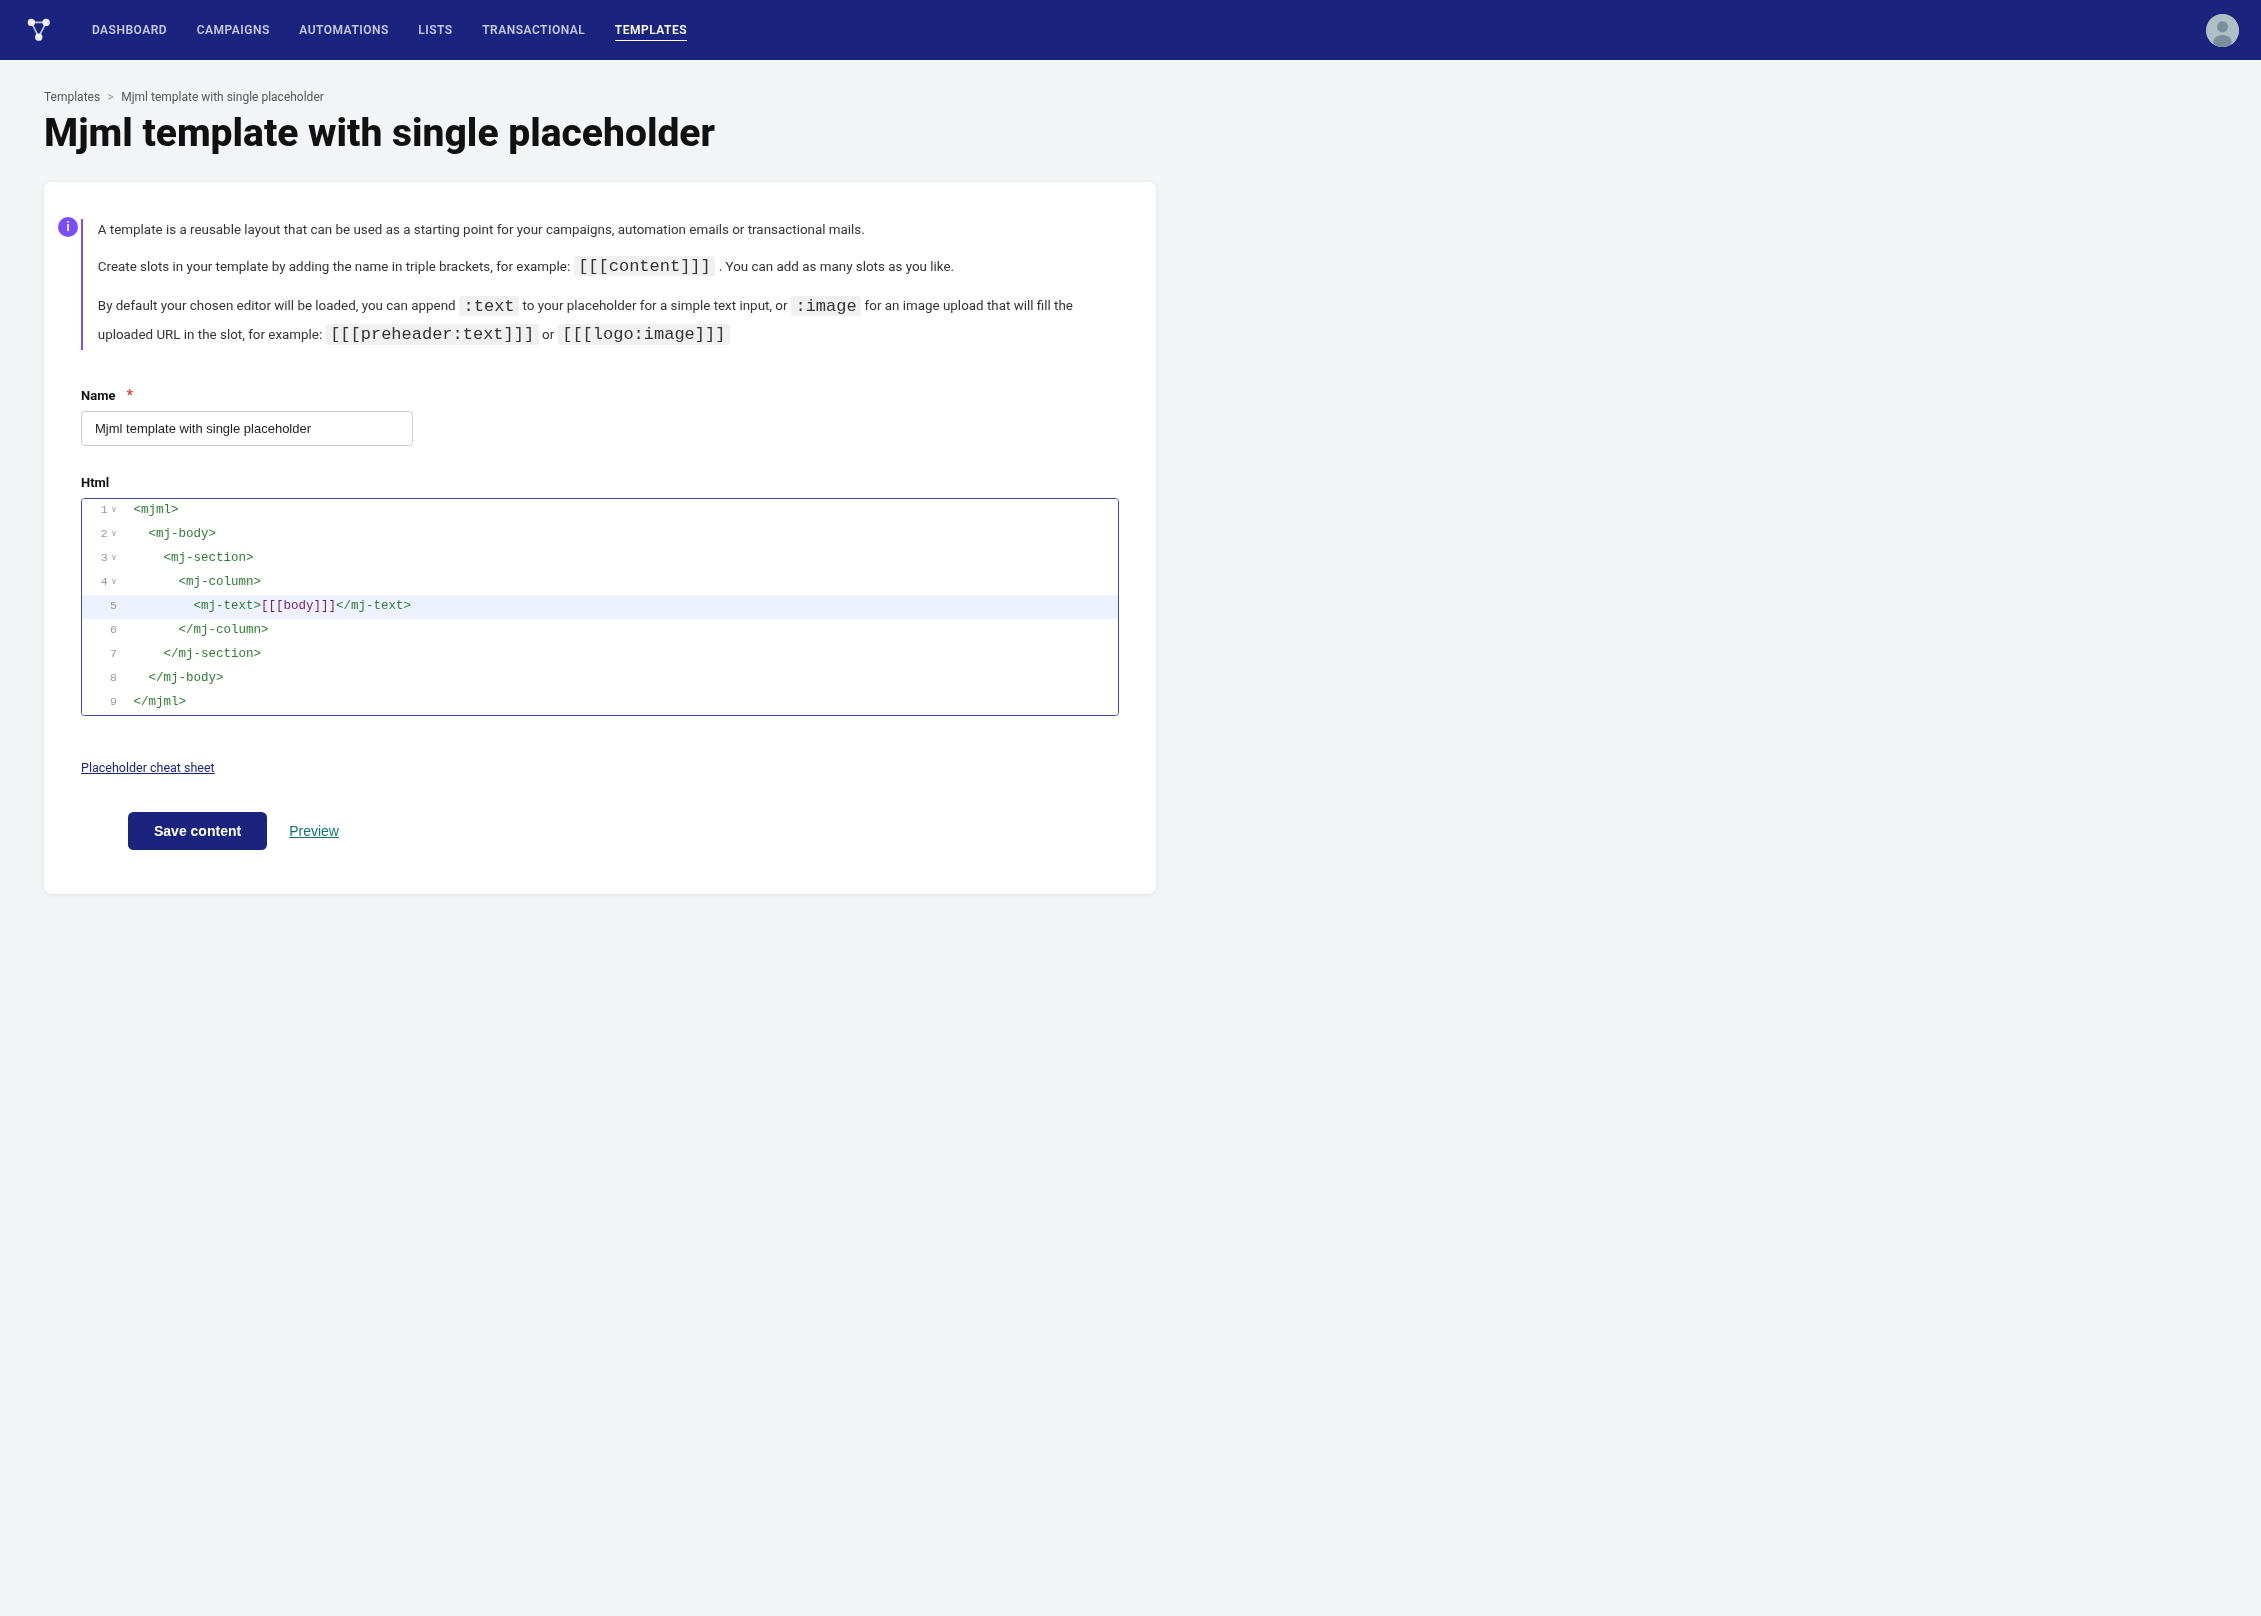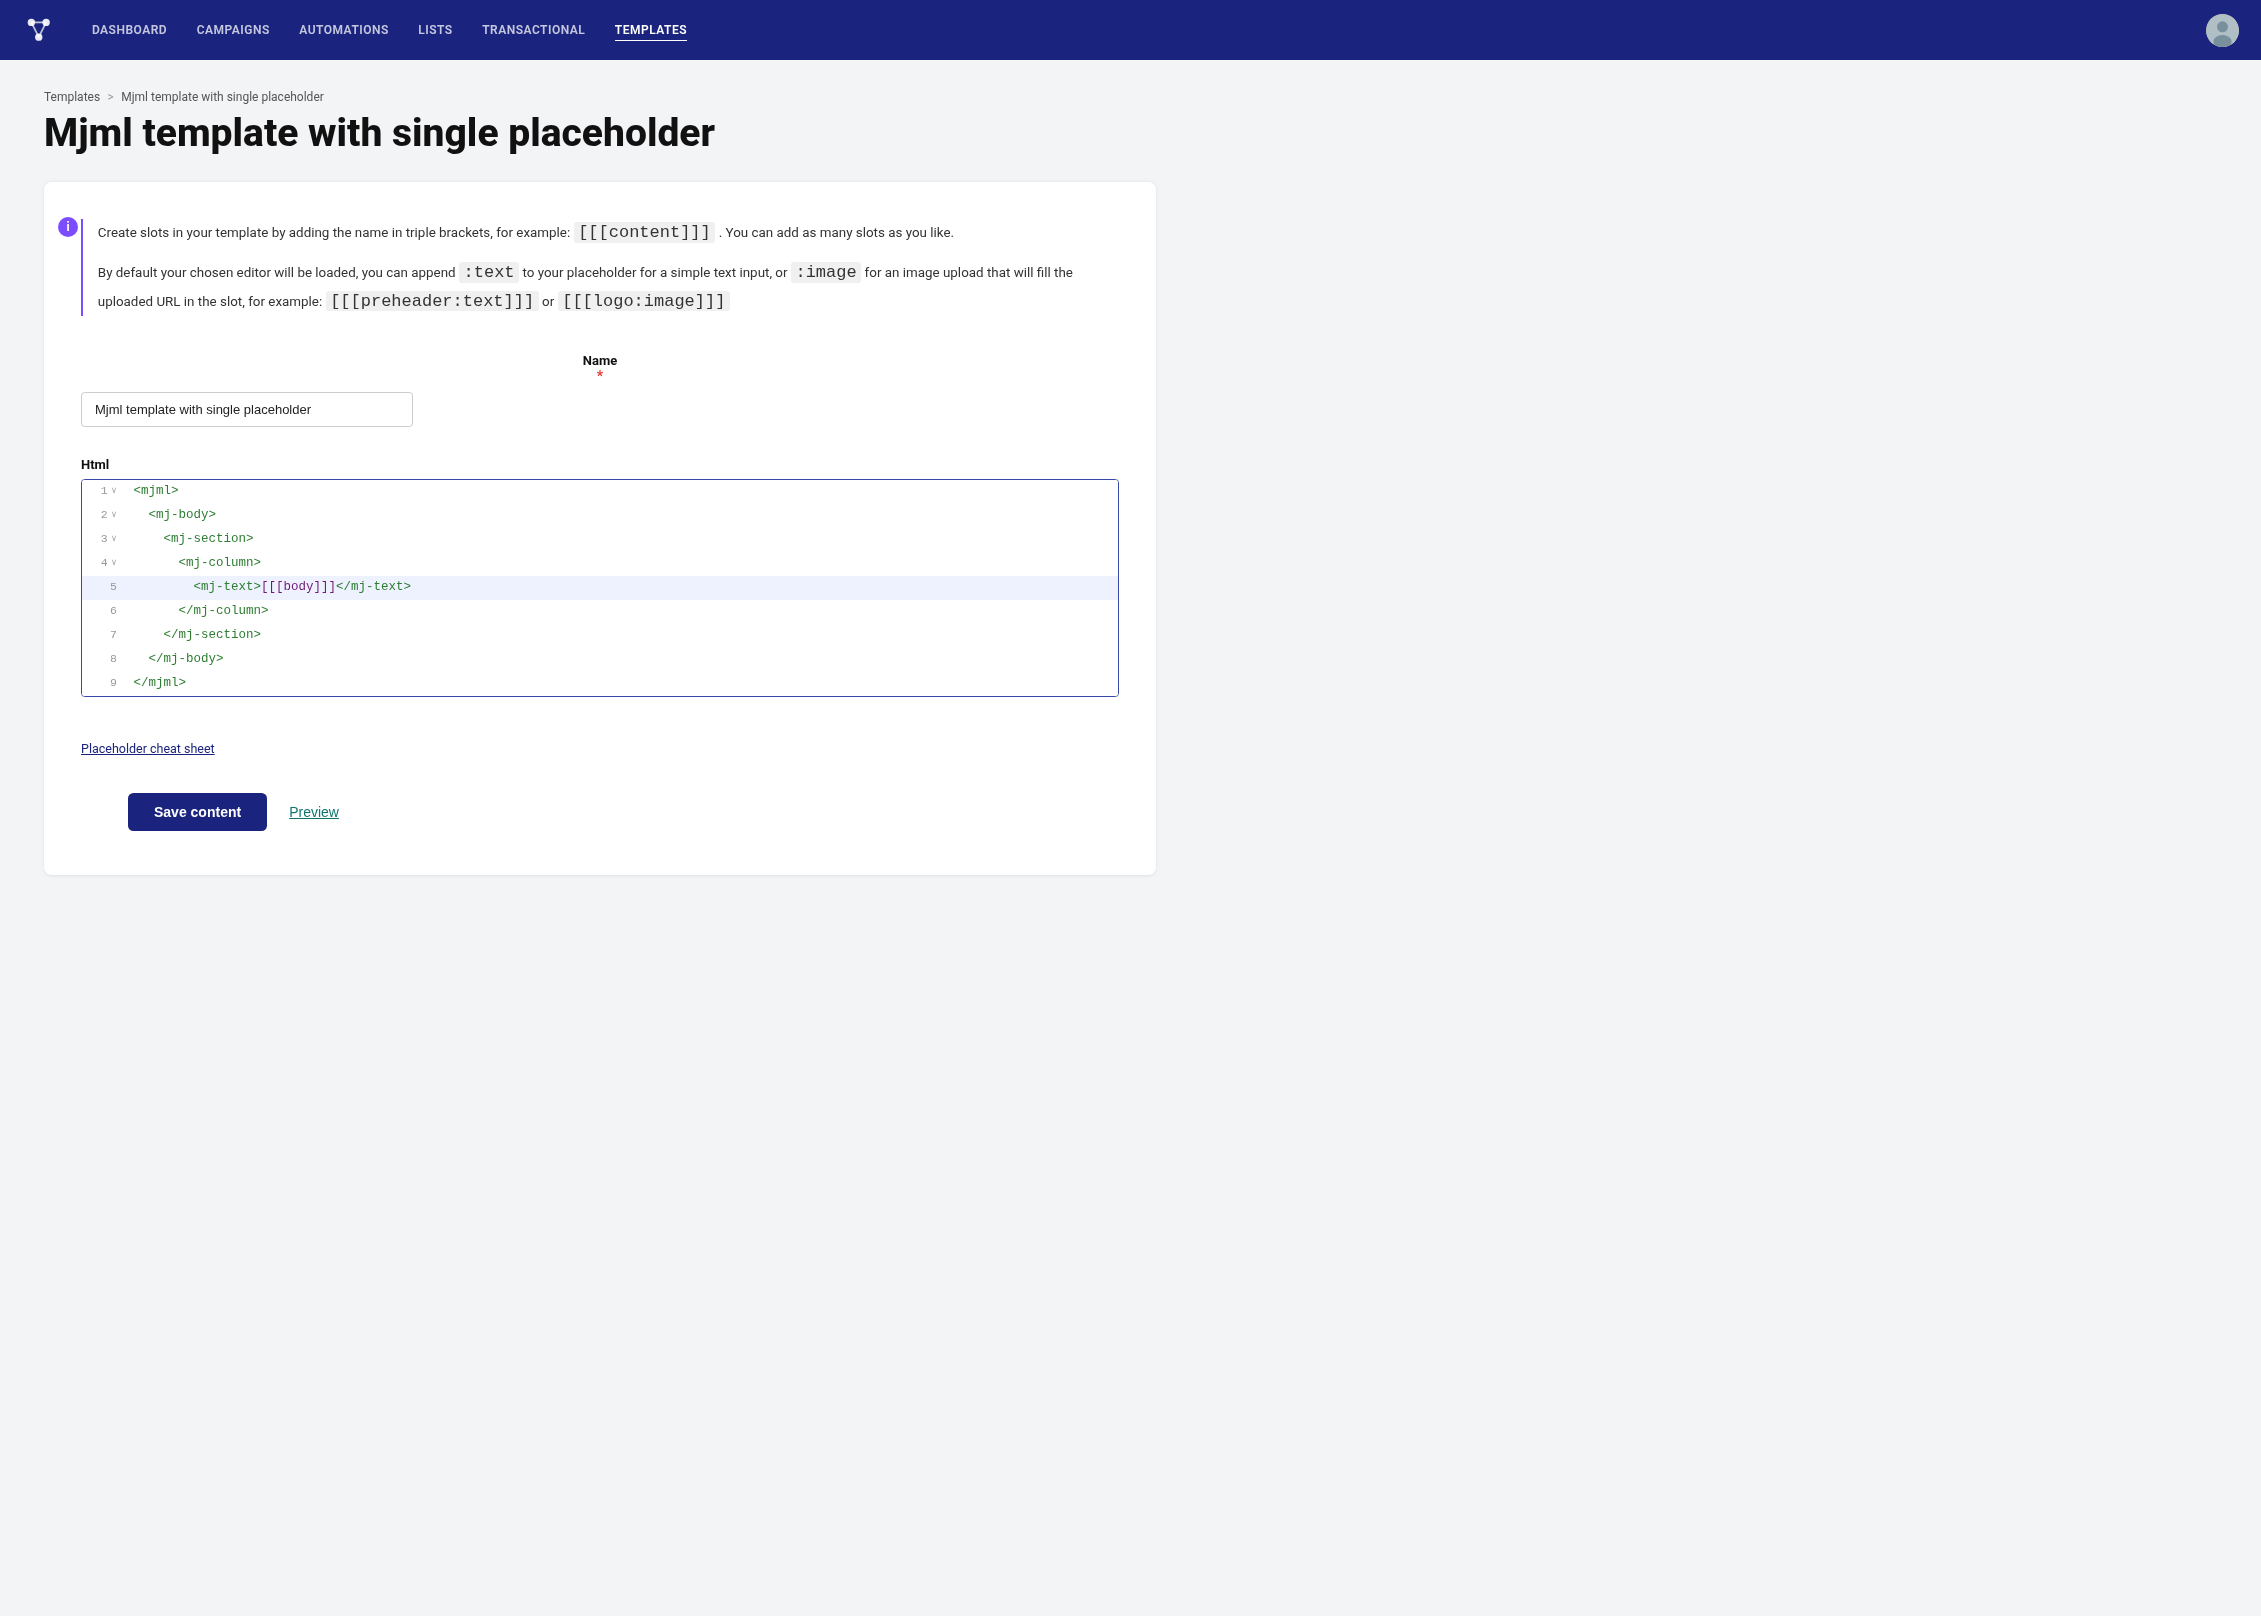--- a/index.html
+++ b/index.html
@@ -151,22 +151,21 @@
     }
 
     
     .field-label {
       font-size: 13px;
       font-weight: 700;
       color: #111;
       margin-bottom: 7.4px;
       display: flex;
       align-items: center;
-      gap: 0;
-      flex-direction: column;
+      gap: 11px;
     }
     .required-star {
       color: #e53935;
       font-size: 14px;
     }
     .text-input {
       width: 332px;
       padding: 9.2px 13px;
       border: 0.9px solid #ccc;
       border-radius: 3.7px;
@@ -313,20 +312,21 @@
   </div>
 
   <h1 class="page-title">Mjml template with single placeholder</h1>
 
   <div class="card">
 
     
     <div class="info-block">
       <div class="info-icon-circle">i</div>
       <div class="info-text">
+        <p>A template is a reusable layout that can be used as a starting point for your campaigns, automation emails or transactional mails.</p>
         <p>
           <span>Create slots in your template by adding the name in triple brackets, for example:</span>
           <span class="code-inline">[[[content]]]</span>
           <span>. You can add as many slots as you like.</span>
         </p>
         <p>
           <span>By default your chosen editor will be loaded, you can append</span>
           <span class="code-inline">:text</span>
           <span>to your placeholder for a simple text input, or</span>
           <span class="code-inline">:image</span>

